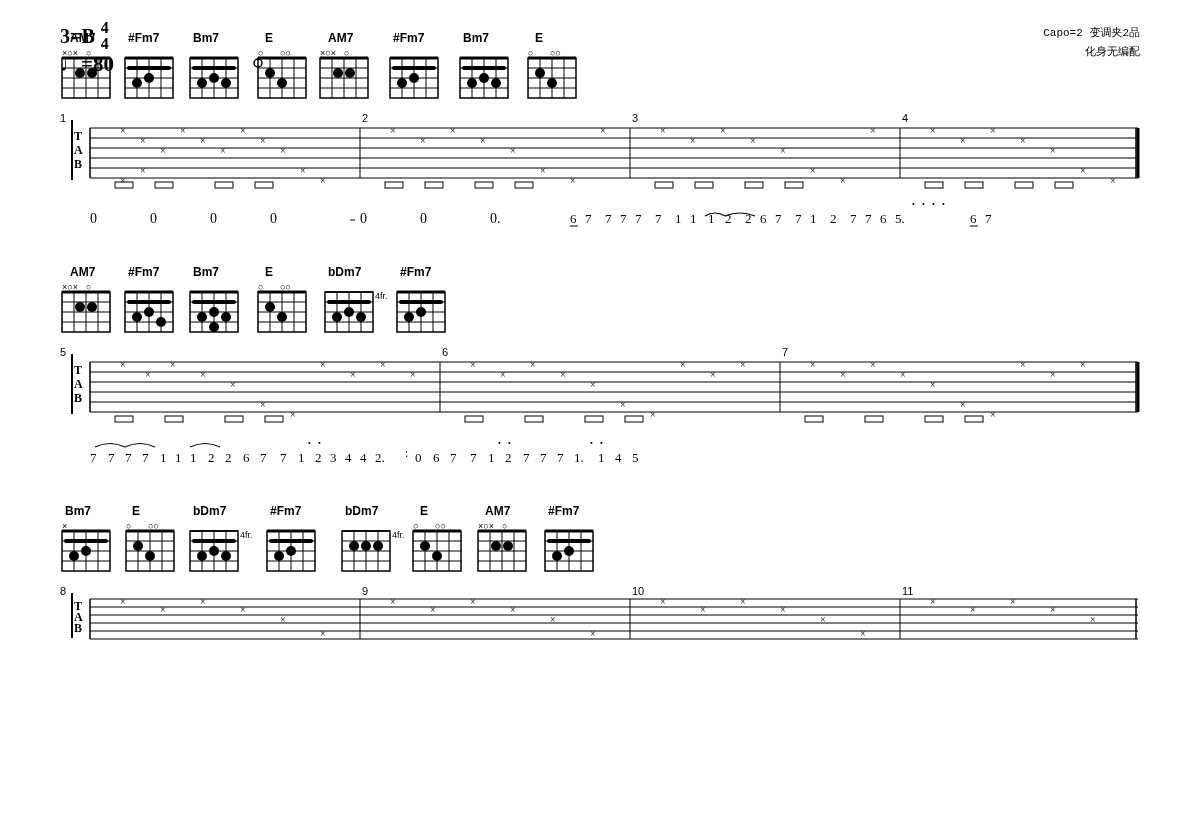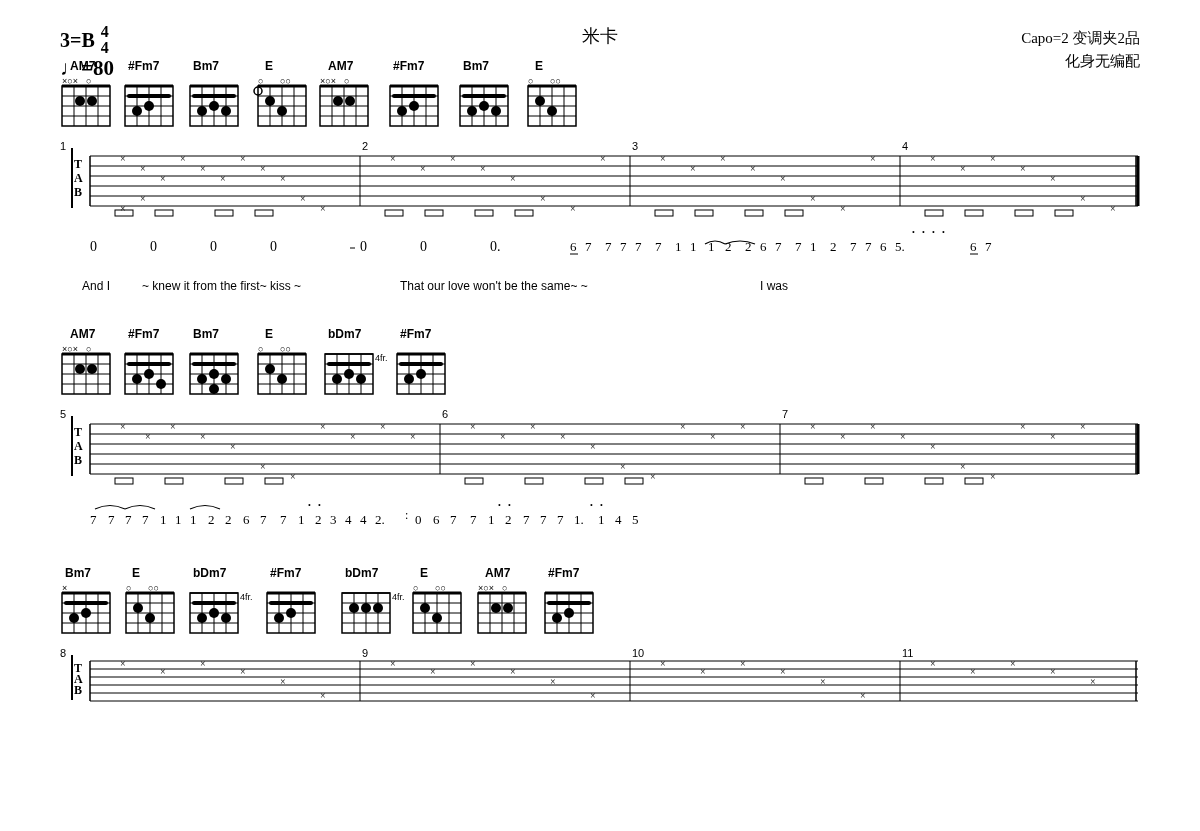--- a/index.html
+++ b/index.html
@@ -59,39 +59,39 @@
     .artist {
       text-align: center;
       font-size: 18px;
       margin-top: 4px;
     }
     .capo-info {
       position: absolute;
       right: 0;
       top: 5px;
       text-align: right;
-      font-size: 15px;
+      font-size: 11px;
+      font-family: Liberation Mono, monospace;
     }
     .capo-info div { margin-bottom: 4px; }
   </style>
 </head>
 <body>
 
 <div class="page">
 
   <div class="header">
     <div class="key-time">
       <span class="key-text">3=B</span>
       <span class="time-sig">
         <span>4</span>
         <span>4</span>
       </span>
     </div>
     <div class="tempo">♩=80</div>
-    <div class="artist">米卡</div>
     <div class="capo-info">
       <div>Capo=2 变调夹2品</div>
       <div>化身无编配</div>
     </div>
   </div>
 
   <div style="position:relative; height:80px; margin-top:10px;">
     <svg width="1080" height="80">
 
       <text x="10" y="12" font-size="12" font-weight="bold" font-family="Arial">AM7</text>
@@ -341,28 +341,20 @@
       <text x="862" y="9" font-size="8" font-family="serif">•</text>
       <text x="872" y="9" font-size="8" font-family="serif">•</text>
       <text x="882" y="9" font-size="8" font-family="serif">•</text>
 
       <text x="910" y="25" font-size="13" font-family="serif">6</text>
       <line x1="910" y1="28" x2="918" y2="28" stroke="#000" stroke-width="1"></line>
       <text x="925" y="25" font-size="13" font-family="serif">7</text>
     </svg>
   </div>
 
-  <div style="margin:2px 0 8px 0;">
-    <svg width="1080" height="22">
-      <text x="22" y="16" font-size="12" font-family="Arial">And I</text>
-      <text x="82" y="16" font-size="12" font-family="Arial">~ knew it from  the first~ kiss ~</text>
-      <text x="340" y="16" font-size="12" font-family="Arial">That our love  won't  be  the  same~ ~</text>
-      <text x="700" y="16" font-size="12" font-family="Arial">I was</text>
-    </svg>
-  </div>
 
   <div style="height:12px;"></div>
 
   <div style="position:relative; height:80px; margin-top:6px;">
     <svg width="1080" height="80">
 
       <text x="10" y="12" font-size="12" font-weight="bold" font-family="Arial">AM7</text>
       <text x="2" y="26" font-size="9" font-family="Arial">×○×</text>
       <text x="26" y="26" font-size="9" font-family="Arial"> ○</text>
       <rect x="2" y="28" width="48" height="40" fill="none" stroke="#000" stroke-width="1.5"></rect>

